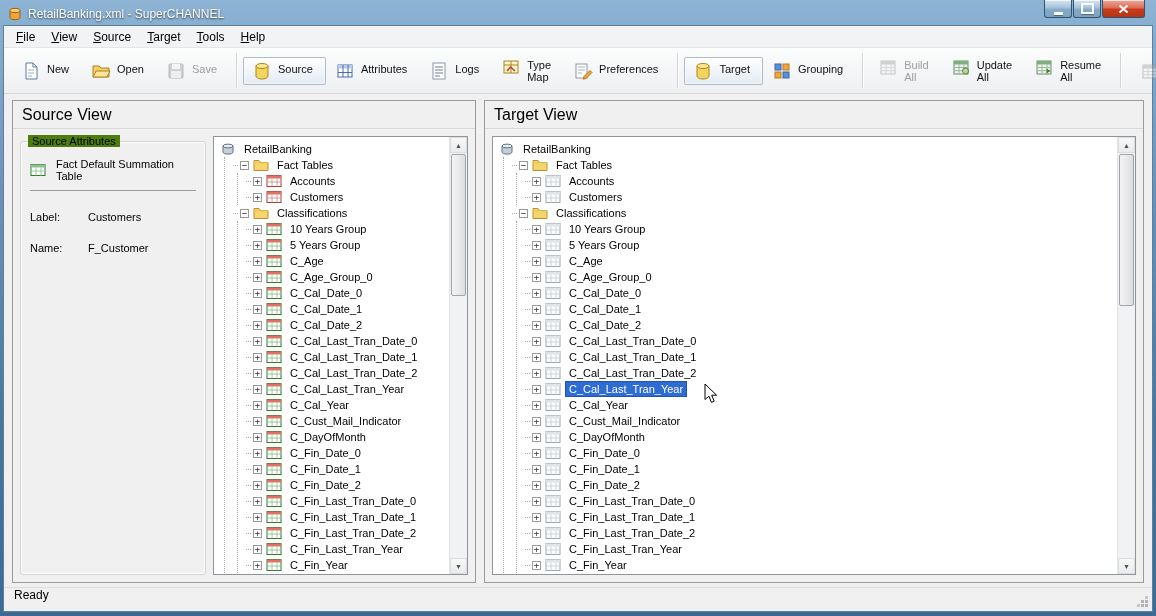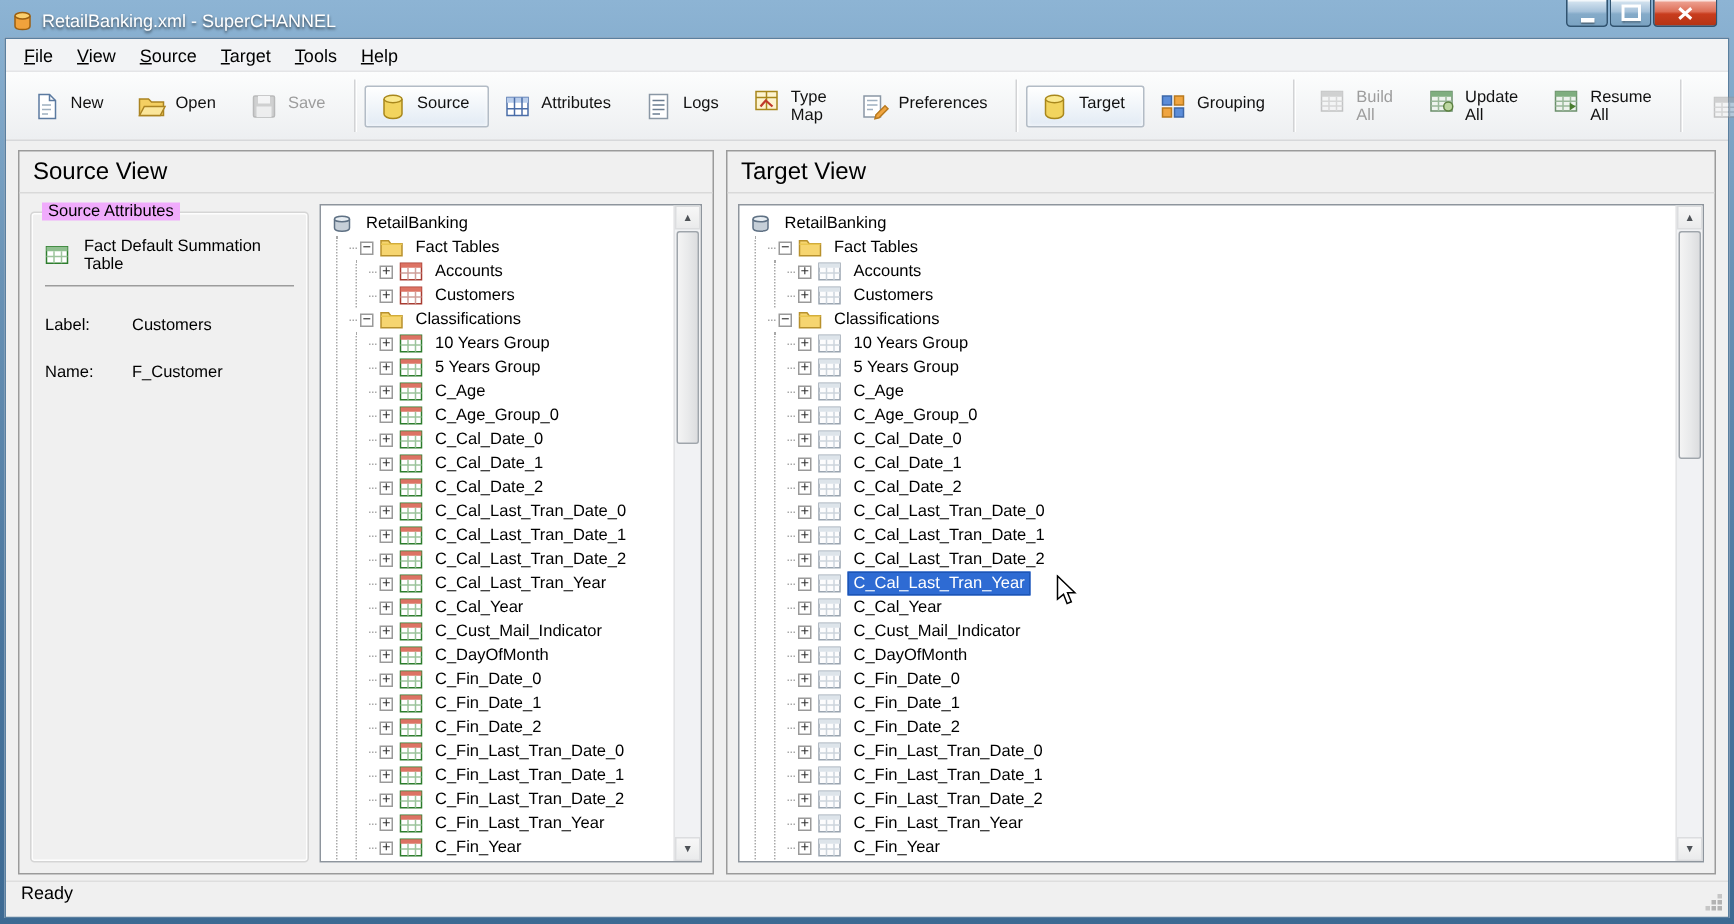--- a/index.html
+++ b/index.html
@@ -46,21 +46,21 @@
   .tb-sep{width:1px;align-self:stretch;margin:4px 6px;background:#d2d3d5;box-shadow:1px 0 0 #fff;flex:none;}
   
   .main{flex:1;min-height:0;display:flex;gap:8px;padding:6px 8px 4px 8px;background:#f0f0f0;}
   .panel{border:1px solid #9b9b9b;background:#f0f0f0;display:flex;flex-direction:column;min-height:0;}
   .source-panel{width:462px;flex:none;}
   .target-panel{flex:1;}
   .panel-title{font-size:16px;color:#000;padding:5px 9px 4px;border-bottom:1px solid #d9d9d9;flex:none;}
   .panel-body{flex:1;min-height:0;display:flex;padding:7px;gap:7px;}
   
   .groupbox{width:186px;flex:none;position:relative;border:1px solid #d5d5d5;border-radius:3px;box-shadow:inset 0 0 0 1px #fdfdfd;margin-top:5px;padding:16px 9px 8px;box-sizing:border-box;font-size:11px;}
-  .groupbox-title{position:absolute;top:-7px;left:7px;background:#f0abfc;padding:0 4px;font-size:11px;}
+  .groupbox-title{position:absolute;top:-7px;left:7px;background:#4d7c0f;padding:0 4px;font-size:11px;}
   .fact-row{display:flex;align-items:center;gap:6px;}
   .fact-row .node-icon svg{width:16px;height:14px;display:block;}
   .fact-sep{border-top:1px solid #9c9c9c;margin:8px 0 20px;}
   .field-row{display:flex;margin-bottom:19px;}
   .field-label{width:58px;flex:none;}
   
   .treebox{flex:1;min-width:0;background:#fff;border:1px solid #8e959d;display:flex;overflow:hidden;}
   .tree{flex:1;min-width:0;overflow:hidden;padding:4px 6px 0 6px;font-size:11px;color:#000;}
   .tree-row{display:flex;align-items:center;height:16px;white-space:nowrap;}
   .tree-children{margin-left:4px;padding-left:8px;border-left:1px dotted #a9a9a9;}

